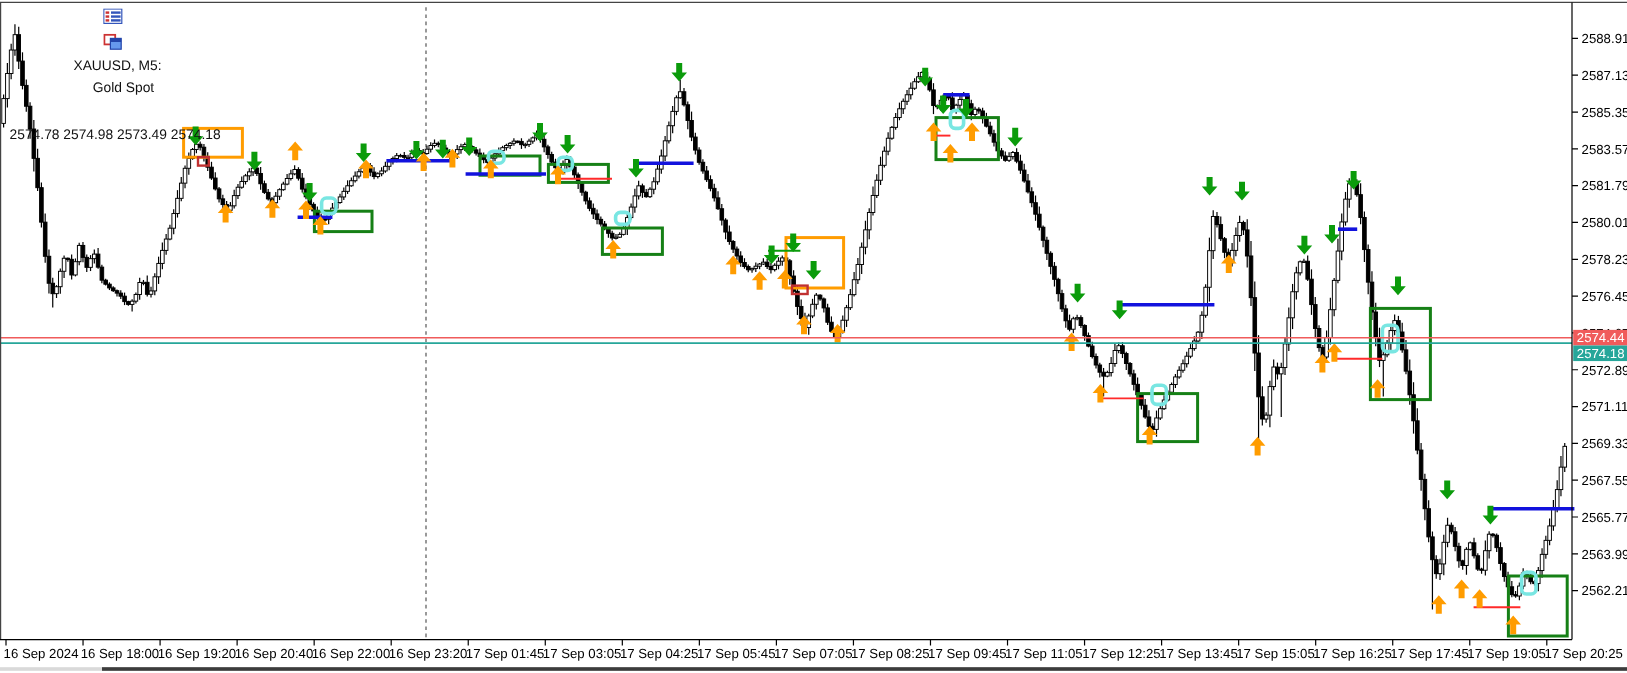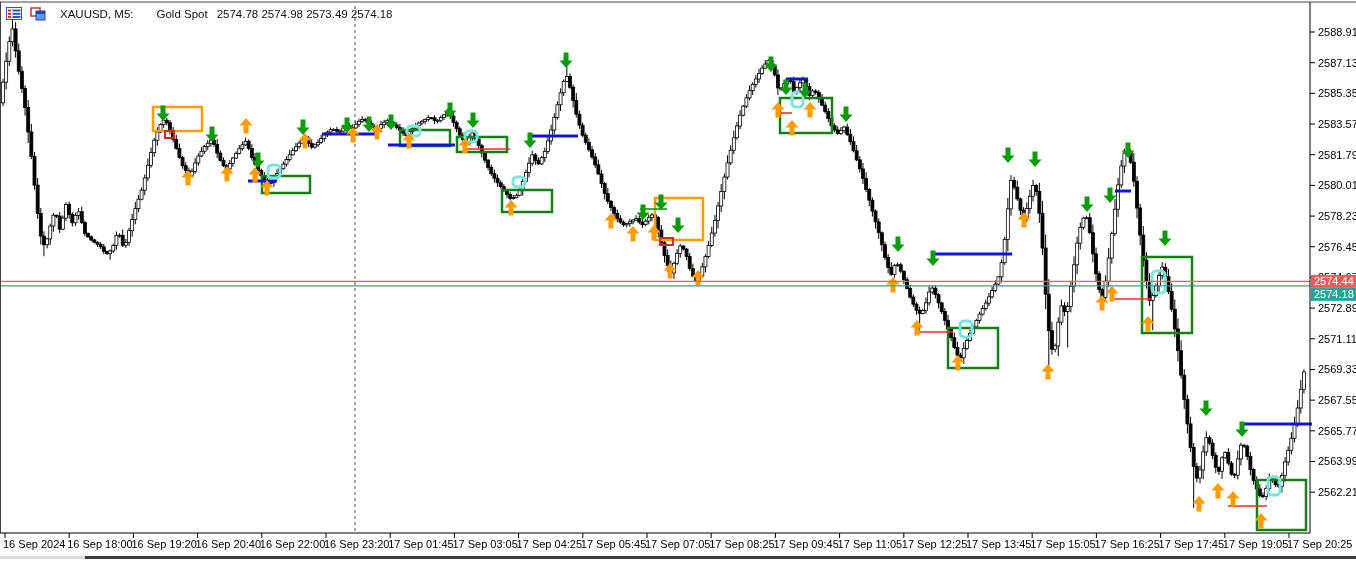--- a/index.html
+++ b/index.html
@@ -1,23 +1,23 @@
 <!DOCTYPE html>
 <html><head>
 <meta charset="utf-8">
 <style>
   html,body{margin:0;padding:0;background:#f0f0f0;}
   .wrap{position:relative;width:1356px;height:561px;background:#ffffff;overflow:hidden;
         font-family:"Liberation Sans","DejaVu Sans",sans-serif;}
   #chart-svg{position:absolute;left:0;top:0;}
   .chart-header{position:absolute;left:6px;top:7px;display:flex;align-items:center;gap:7px;
-                font-size:11.5px;color:#111;white-space:nowrap;}
+                font-size:11.5px;color:#111;white-space:nowrap;flex-direction:column;}
   .chart-header .sym{margin-left:6px;}
   .chart-header .desc{margin-left:16px;}
-  .chart-header .ohlc{margin-left:2px;}
+  .chart-header .ohlc{margin-left:2px;margin-top:20px;}
   .hicon{display:inline-flex;width:17px;height:14px;}
   .hscroll-track{position:absolute;left:0;top:556px;width:1356px;height:3px;background:#d9d9d9;}
   .hscroll-thumb{position:absolute;left:85px;top:556px;width:1271px;height:3px;background:#3c3c3c;}
 </style>
 </head>
 <body>
 
 <div class="wrap">
   <svg id="chart-svg" width="1356" height="561">
       <g>

